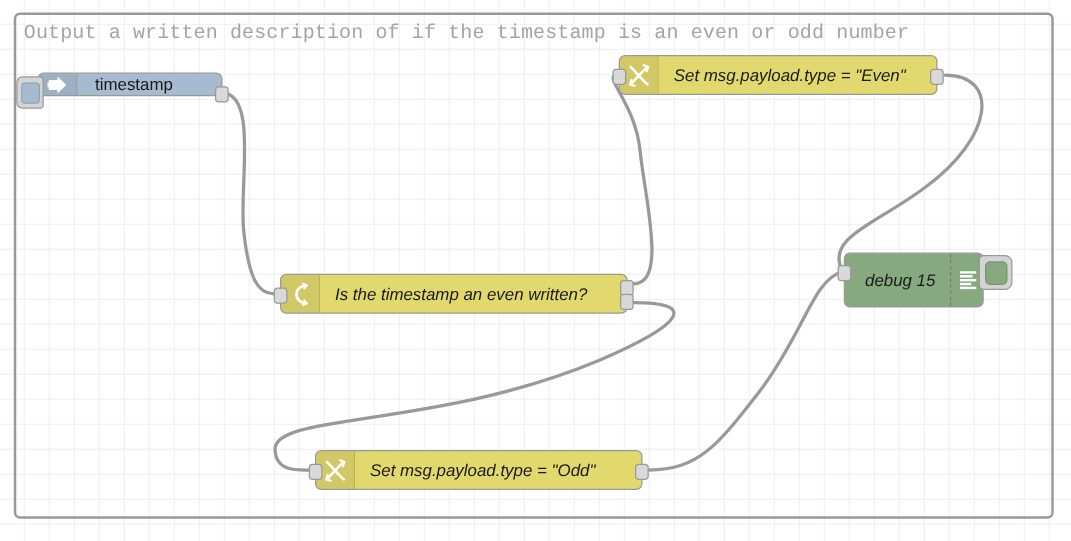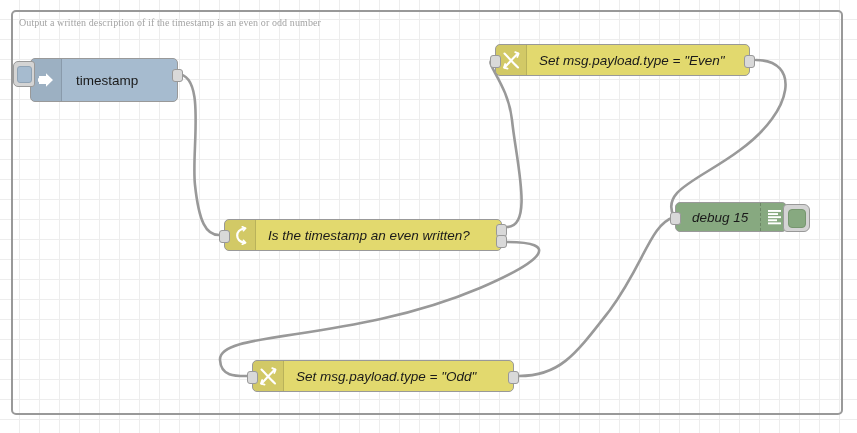--- a/index.html
+++ b/index.html
@@ -32,22 +32,22 @@
   .group-box {
     position: absolute;
     border: 2px solid #999999;
     border-radius: 5px;
     box-sizing: border-box;
     background: transparent;
   }
   .group-label {
     position: absolute;
     color: #a4a4a4;
-    font-size: 10px;
-    font-family: Liberation Serif, serif;
+    font-size: 16px;
+    font-family: Liberation Mono, monospace;
     white-space: nowrap;
     letter-spacing: 0.1px;
   }
   
   .node {
     position: absolute;
     box-sizing: border-box;
     border: 1px solid #999999;
     border-radius: 5px;
     display: flex;
@@ -165,21 +165,21 @@
 
   <svg id="wire-layer" viewBox="0 0 857 433" xmlns="http://www.w3.org/2000/svg">
       <path d="M177,74 C207,74 191,150 195,185 C199,222 206,235 219,235" fill="none" stroke="#999999" stroke-width="2.6" stroke-linecap="round"></path>
       <path d="M507,227 C534,227 516,160 512,120 C508,82 481,60 494,60" fill="none" stroke="#999999" stroke-width="2.6" stroke-linecap="round"></path>
       <path d="M507,242 C560,242 545,260 480,288 C350,343 218,330 220,360 C221,378 238,376 251,376" fill="none" stroke="#999999" stroke-width="2.6" stroke-linecap="round"></path>
       <path d="M756,60 C800,60 795,110 740,150 C700,180 660,190 674,217" fill="none" stroke="#999999" stroke-width="2.6" stroke-linecap="round"></path>
       <path d="M519,376 C560,376 575,355 610,310 C645,262 650,225 674,217" fill="none" stroke="#999999" stroke-width="2.6" stroke-linecap="round"></path>
     </svg>
 
   <div id="node-layer">
-      <div class="node inject" style="left: 30px; top: 58px; width: 148px; height: 44px;">
+      <div class="node inject" style="left: 30px; top: 58px; width: 148px; height: 19px;">
         <div class="node-icon-box">
           <svg class="icn" width="18" height="18" viewBox="0 0 18 18">
             <path d="M2 5 L9 5 L9 2.2 L16 9 L9 15.8 L9 13 L2 13 Z" fill="#ffffff"></path>
             <path d="M2 7.2 L2 10.8" stroke="#ffffff" stroke-width="2"></path>
           </svg>
         </div>
         <div class="node-label">timestamp</div>
         <div class="port port-out" style="right: -6px; top: 9.5px;"></div>
         <div class="inject-button">
           <div class="knob"></div>
@@ -204,21 +204,21 @@
             <path d="M13.5 2.2 C8 3.4 6.2 6.6 6.2 9.5 C6.2 12.4 8 15.6 13.5 16.8" stroke="#ffffff" stroke-width="2.2" fill="none" stroke-linecap="round"></path>
             <path d="M11.3 0.8 L14.6 2.3 L12.4 4.7" stroke="#ffffff" stroke-width="1.7" fill="none" stroke-linecap="round" stroke-linejoin="round"></path>
             <path d="M12.4 14.3 L14.6 16.7 L11.3 18.2" stroke="#ffffff" stroke-width="1.7" fill="none" stroke-linecap="round" stroke-linejoin="round"></path>
           </svg>
         </div>
         <div class="node-label">Is the timestamp an even written?</div>
         <div class="port port-in" style="left: -6px; top: 9.5px;"></div>
         <div class="port port-out" style="right: -6px; top: 4.16667px;"></div>
         <div class="port port-out" style="right: -6px; top: 14.8333px;"></div>
       </div>
-      <div class="node debug" style="left: 675px; top: 202px; width: 112px; height: 30px;">
+      <div class="node debug" style="left: 675px; top: 202px; width: 112px; height: 44px;">
         <div class="node-label" style="padding-left: 16px;">debug 15</div>
         <div class="debug-lines">
           <svg class="icn" width="15" height="17" viewBox="0 0 15 17">
             <rect x="1" y="1" width="13" height="1.9" fill="#ffffff"></rect>
             <rect x="1" y="4.1" width="10" height="1.9" fill="#ffffff"></rect>
             <rect x="1" y="7.2" width="13" height="1.9" fill="#ffffff"></rect>
             <rect x="1" y="10.3" width="9" height="1.9" fill="#ffffff"></rect>
             <rect x="1" y="13.4" width="13" height="1.9" fill="#ffffff"></rect>
           </svg>
         </div>

